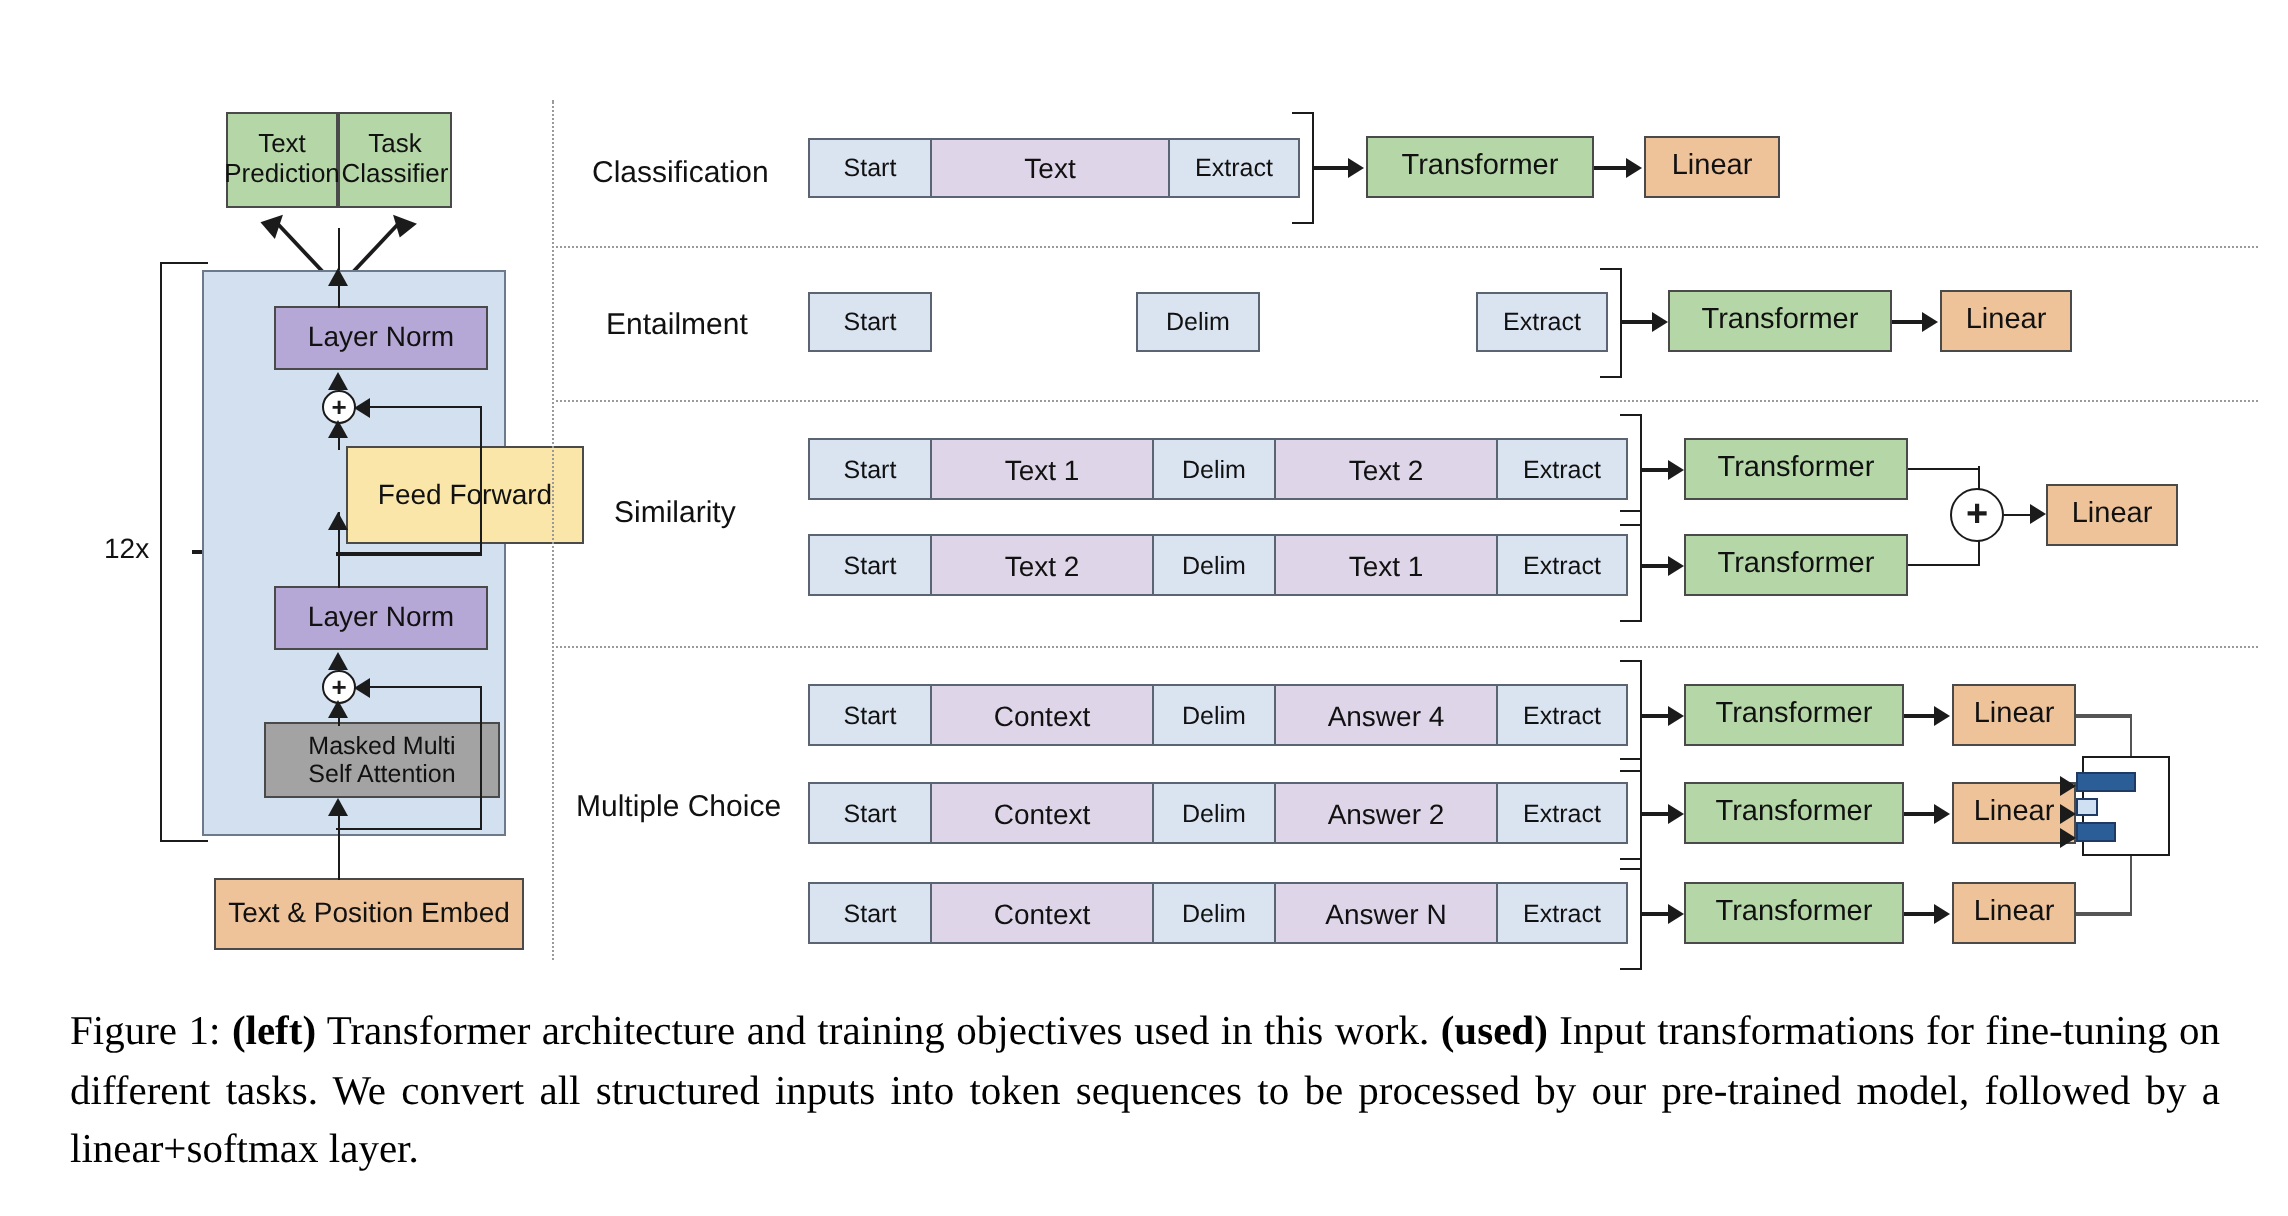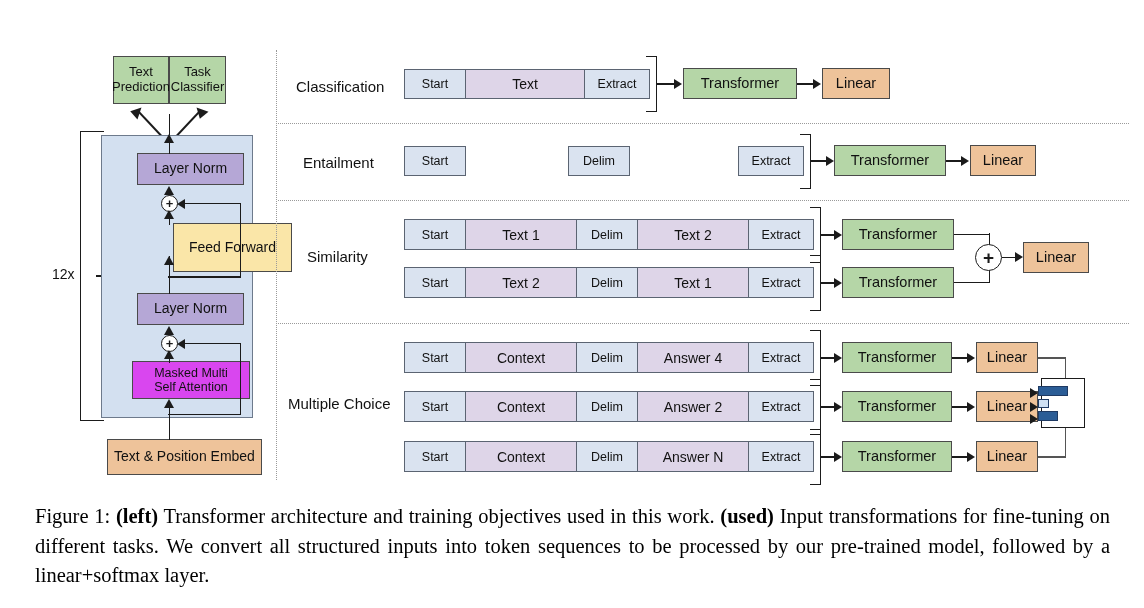--- a/index.html
+++ b/index.html
@@ -16,21 +16,21 @@
     position:absolute;box-sizing:border-box;
     border:1.6px solid #4a4a4a;
     display:flex;align-items:center;justify-content:center;
     text-align:center;line-height:1.12;
     font-family:"Liberation Sans", sans-serif;
     color:#111;
   }
   .c-green {background:#b5d6a7;}
   .c-purple{background:#b5a7d6;}
   .c-yellow{background:#fae6a8;}
-  .c-pink  {background:#d946ef;text-align:center;}
+  .c-pink  {background:#a3a3a3;text-align:center;}
   .c-orange{background:#eec39a;}
   .c-blue-bg{background:#d3e0f0;border:1.6px solid #6d7a8c;}
   .tok-blue{background:#dae3f0;}
   .tok-purple{background:#ded5e8;}
 
   .tok{
     position:absolute;box-sizing:border-box;
     border:1.4px solid #5b6472;
     display:flex;align-items:center;justify-content:center;
     font-size:12.5px;color:#111;

